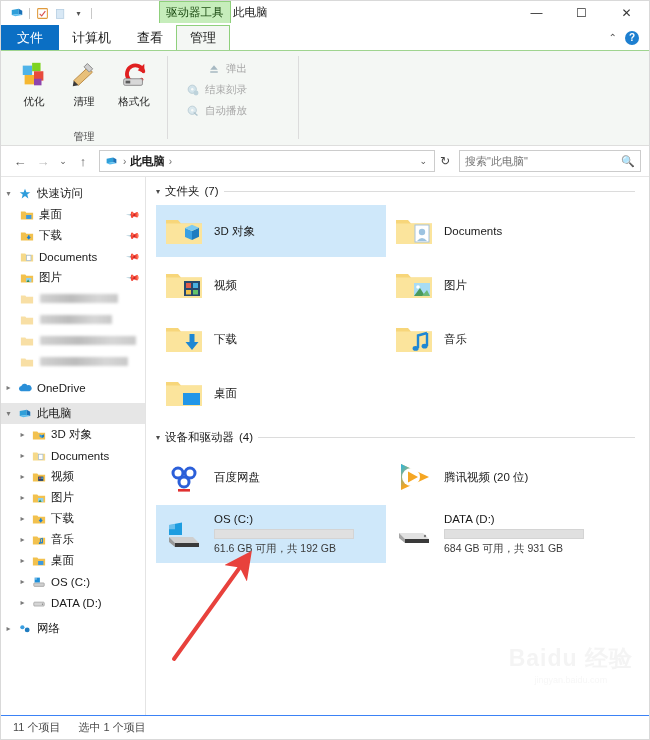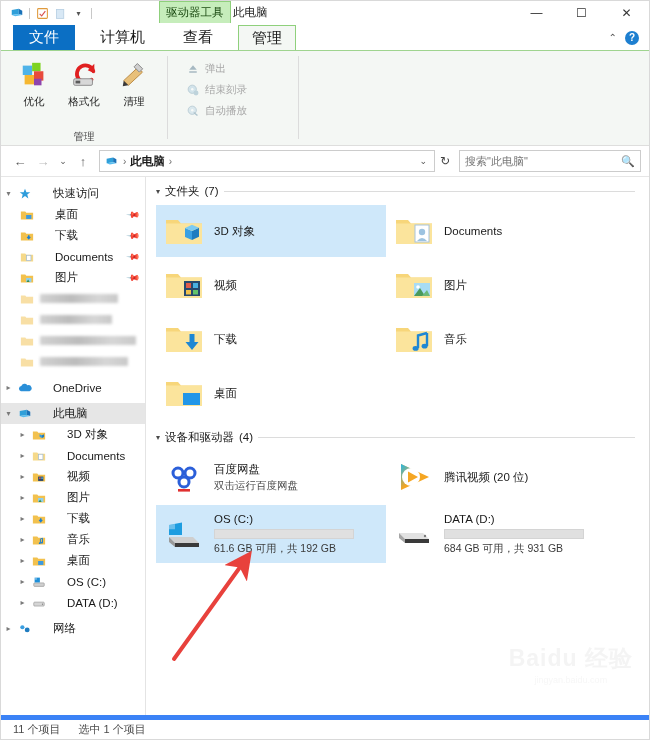--- a/index.html
+++ b/index.html
@@ -46,21 +46,21 @@
   }
 
   
   .tabstrip {
     height: 25px; display: flex; align-items: stretch;
     background: #ffffff; position: relative;
     flex: 0 0 25px;
   }
   .tab {
     padding: 0 13px; display: flex; align-items: center;
-    font-size: 15px; color: #1a1a1a; cursor: default; margin-left: 12px;
+    font-size: 13px; color: #1a1a1a; cursor: default;
   }
   .tab.file { background: #0b6fc4; color: #fff; padding: 0 16px; }
   .tab.active {
     background: #f4f7f4;
     border-left: 1px solid #8fd07c; border-right: 1px solid #8fd07c;
     border-top: 1px solid #8fd07c;
   }
   .tabstrip-right {
     margin-left: auto; display: flex; align-items: center; gap: 8px; padding-right: 10px;
   }
@@ -89,21 +89,21 @@
 
   .bigbtn {
     width: 50px; display: flex; flex-direction: column; align-items: center;
     padding-top: 2px; cursor: default;
   }
   .bigbtn .lbl { font-size: 10.5px; color: #1c1c1c; margin-top: 4px; text-align: center; }
   .bigbtn.disabled .lbl { color: #a6a6a6; }
   .bicon { width: 32px; height: 32px; display: flex; align-items: center; justify-content: center; }
 
   .smallcol { display: flex; flex-direction: column; gap: 3px; padding-top: 3px; }
-  .smallbtn { display: flex; align-items: center; gap: 5px; height: 18px; padding: 0 3px; }
+  .smallbtn { display: flex; align-items: center; gap: 5px; height: 18px; padding: 0 3px; justify-content: flex-end; }
   .smallbtn .lbl { font-size: 10.5px; color: #a8a8a8; }
   .sicon { width: 15px; height: 15px; display: flex; align-items: center; justify-content: center; opacity: .45; }
 
   
   .addrbar {
     height: 30px; display: flex; align-items: center; gap: 1px;
     padding: 0 8px; background: #ffffff;
     flex: 0 0 30px;
   }
   .navbtn {
@@ -137,21 +137,21 @@
   .body { flex: 1; display: flex; min-height: 0; border-top: 1px solid #e6e6e6; }
   .sidebar {
     width: 145px; background: #ffffff; border-right: 1px solid #e4e4e4;
     padding-top: 6px; overflow: hidden; position: relative;
     font-size: 11.5px;
   }
   .srow { display: flex; align-items: center; height: 21px; padding-right: 6px; position: relative; }
   .srow.sel { background: #e6e6e6; }
   .schev { width: 15px; text-align: center; font-size: 8px; color: #7a7a7a; flex: 0 0 15px; }
   .sic { width: 17px; height: 16px; display: flex; align-items: center; justify-content: center; flex: 0 0 17px; }
-  .slbl { margin-left: 20px; color: #1a1a1a; white-space: nowrap; overflow: hidden; }
+  .slbl { margin-left: 4px; color: #1a1a1a; white-space: nowrap; overflow: hidden; }
   .pin { margin-left: auto; font-size: 9px; color: #7fa8d8; transform: rotate(45deg); }
   .blur-lbl {
     margin-left: 5px; height: 9px; border-radius: 1px;
     background: linear-gradient(90deg,#d2d2d2,#bcbcbc 40%,#d6d6d6 75%,#c9c9c9);
     filter: blur(1.6px);
   }
 
   .content { flex: 1; background: #ffffff; position: relative; overflow: hidden; padding: 4px 0 0 8px; }
   .sec-header { display: flex; align-items: center; gap: 5px; height: 20px; padding-left: 2px; }
   .sec-chev { font-size: 8px; color: #4a4a4a; }
@@ -181,21 +181,21 @@
   
   .watermark {
     position: absolute; right: 16px; bottom: 30px;
     text-align: center; pointer-events: none; opacity: .28;
   }
   .wm-main { font-size: 23px; color: #d8d8d8; letter-spacing: 1px; font-weight: bold; }
   .wm-sub { font-size: 9px; color: #e0e0e0; margin-top: 1px; }
 
   
   .statusbar {
-    height: 24px; border-top: 5px solid #3b82f6; background: #ffffff;
+    height: 24px; border-top: 1px solid #3b82f6; background: #ffffff;
     display: flex; align-items: center; gap: 18px; padding-left: 12px;
     flex: 0 0 24px; font-size: 11px; color: #4a4a4a;
   }
 </style>
 </head>
 <body>
 
 <div id="window">
 
   <div class="titlebar">
@@ -256,37 +256,37 @@
               <rect x="16" y="12" width="10" height="10" fill="#e84b3c"></rect>
               <rect x="6" y="16" width="10" height="10" fill="#f5b731"></rect>
               <rect x="16" y="20" width="8" height="7" fill="#8e44ad"></rect>
             </svg>
           </span>
           <span class="lbl">优化</span>
         </div>
         <div class="bigbtn">
           <span class="bicon">
             <svg width="30" height="30" viewBox="0 0 32 32">
+              <path d="M5 22 L20 8 L25 13 L10 27 Z" fill="#e8c07a" stroke="#b9883f" stroke-width="1"></path>
+              <path d="M5 22 L10 27 L4 28 Z" fill="#3a3a3a"></path>
+              <rect x="17" y="6" width="8" height="5" transform="rotate(45 21 8)" fill="#cfcfcf" stroke="#8a8a8a"></rect>
+            </svg>
+          </span>
+          <span class="lbl">清理</span>
+        </div>
+        <div class="bigbtn">
+          <span class="bicon">
+            <svg width="30" height="30" viewBox="0 0 32 32">
               <path d="M26 12 A9 9 0 1 0 24 21" stroke="#e02020" stroke-width="4" fill="none" stroke-linecap="round"></path>
               <path d="M27 4 L27 14 L20 11 Z" fill="#e02020"></path>
               <rect x="5" y="20" width="20" height="7" rx="1.5" fill="#d8d8d8" stroke="#8c8c8c"></rect>
               <rect x="7" y="22" width="5" height="3" fill="#5b5b5b"></rect>
             </svg>
           </span>
           <span class="lbl">格式化</span>
-        </div>
-        <div class="bigbtn">
-          <span class="bicon">
-            <svg width="30" height="30" viewBox="0 0 32 32">
-              <path d="M5 22 L20 8 L25 13 L10 27 Z" fill="#e8c07a" stroke="#b9883f" stroke-width="1"></path>
-              <path d="M5 22 L10 27 L4 28 Z" fill="#3a3a3a"></path>
-              <rect x="17" y="6" width="8" height="5" transform="rotate(45 21 8)" fill="#cfcfcf" stroke="#8a8a8a"></rect>
-            </svg>
-          </span>
-          <span class="lbl">清理</span>
         </div>
       </div>
       <div class="rgroup-label">管理</div>
     </div>
 
     <div class="rgroup-div"></div>
 
     <div class="rgroup" style="width:130px;">
       <div class="rgroup-body" style="padding-left:14px;">
         <div class="smallcol">
@@ -699,21 +699,20 @@
           <span class="tile-ic">
             <svg width="40" height="40" viewBox="0 0 40 40">
               <circle cx="14" cy="16" r="5" fill="none" stroke="#2b5fd9" stroke-width="3"></circle>
               <circle cx="26" cy="16" r="5" fill="none" stroke="#2b5fd9" stroke-width="3"></circle>
               <circle cx="20" cy="25" r="5" fill="none" stroke="#2b5fd9" stroke-width="3"></circle>
               <rect x="14" y="32" width="12" height="2.6" fill="#e03030"></rect>
             </svg>
           </span>
           <span class="tile-txt">
             <span class="tile-name">百度网盘</span>
-            <span class="tile-sub">双击运行百度网盘</span>
           </span>
         </div>
 
         <div class="tile">
           <span class="tile-ic">
             <svg width="40" height="40" viewBox="0 0 40 40">
               <path d="M7 7 L35 20 L7 33 Z" fill="#f5a623"></path>
               <path d="M7 7 L35 20 L7 33 Z" fill="url(#g1)"></path>
               <defs>
                   <linearGradient id="g1" x1="0" y1="0" x2="1" y2="1">

